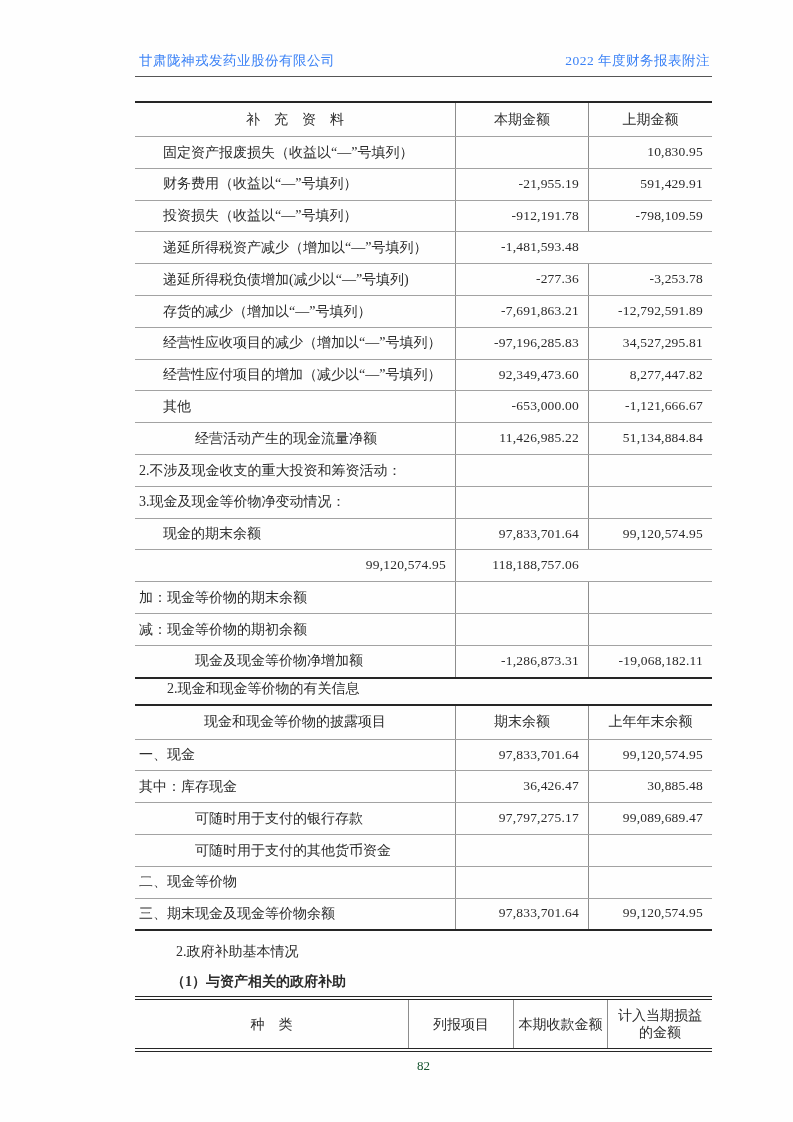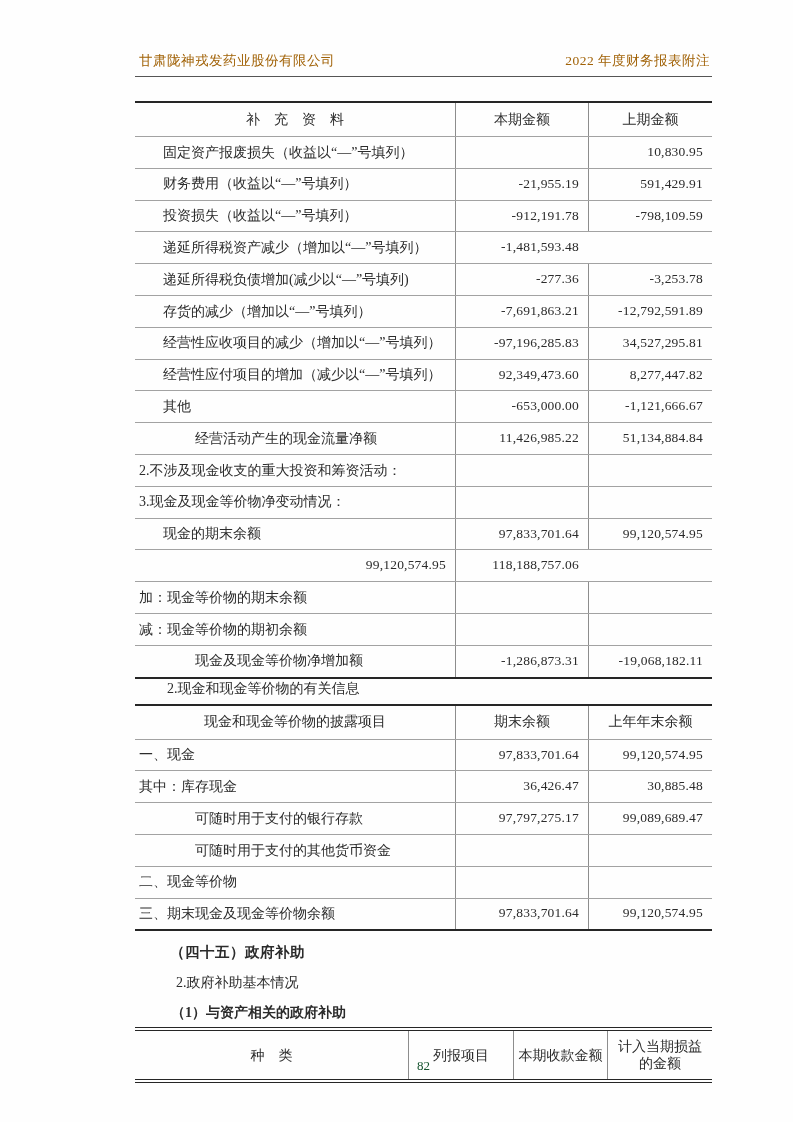--- a/index.html
+++ b/index.html
@@ -10,21 +10,21 @@
     margin:0 auto;
     font-family:"Liberation Serif","DejaVu Serif",serif;
     color:#2b2b2b;
     box-sizing:border-box;
     padding:52px 81px 0 135px;
     overflow:hidden;
   }
   
   .doc-header{
     display:flex;justify-content:space-between;align-items:flex-end;
-    font-size:13.5px;letter-spacing:.5px;color:#a16207;
+    font-size:13.5px;letter-spacing:.5px;color:#3b82f6;
     padding:0 2px 6px 4px;
     border-bottom:1.5px solid #555;
   }
   
   .tbl{width:577px;box-sizing:border-box;}
   .t1,.t2{border-top:2.5px solid #262626;border-bottom:2.5px solid #262626;}
   .t3{border-top:4px double #262626;border-bottom:4px double #262626;}
   .trow{
     display:grid;align-items:center;
     min-height:30.8px;
@@ -197,21 +197,20 @@
           <div class="cell num"></div>
         </div>
         <div class="trow">
           <div class="cell label ind0">三、期末现金及现金等价物余额</div>
           <div class="cell num">97,833,701.64</div>
           <div class="cell num">99,120,574.95</div>
         </div>
       </div>
   </section>
 
-  <p class="sec-heading">（四十五）政府补助</p>
   <p class="sec-item i1">2.政府补助基本情况</p>
   <p class="sec-item i2">（1）与资产相关的政府补助</p>
 
   <section class="tbl t3">
     <div class="trow thead">
       <div class="cell h">种　类</div>
       <div class="cell h">列报项目</div>
       <div class="cell h">本期收款金额</div>
       <div class="cell h">计入当期损益
 的金额</div>

